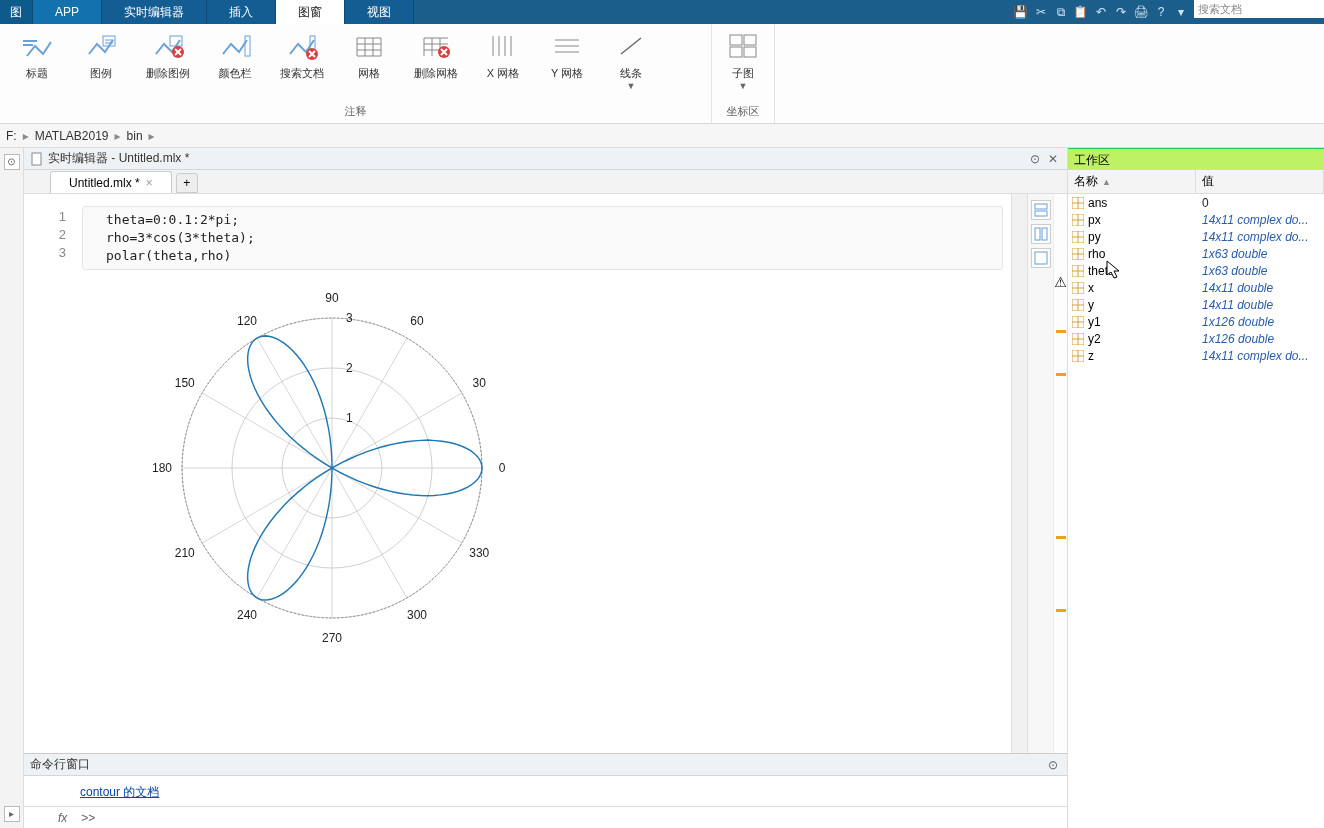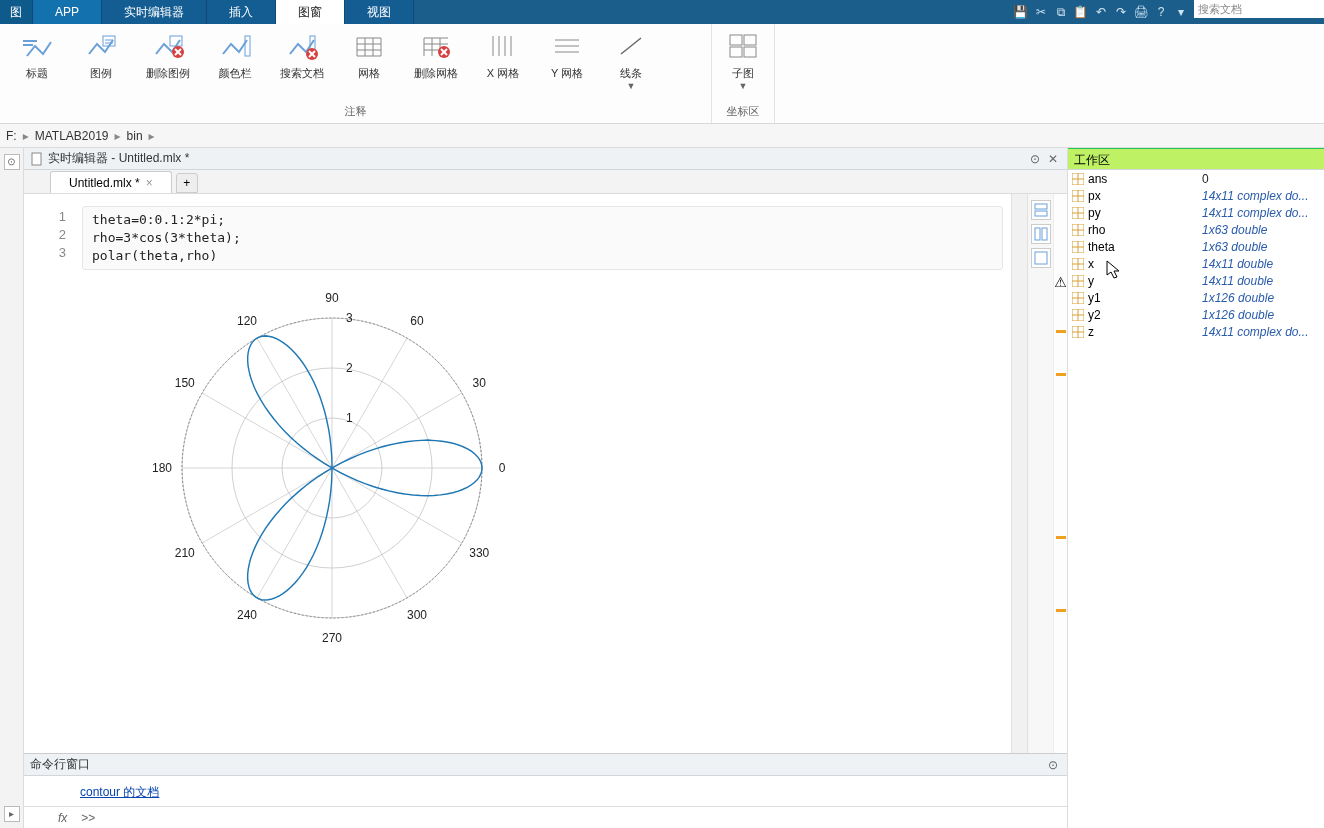--- a/index.html
+++ b/index.html
@@ -44,21 +44,21 @@
   .panel-head .pbtn{width:16px;height:16px;display:flex;align-items:center;justify-content:center;cursor:pointer;color:#666;margin-left:2px;}
 
   .filetabs{height:24px;background:#f3f3f3;border-bottom:1px solid #dcdcdc;display:flex;align-items:flex-end;padding-left:26px;}
   .filetab{height:22px;background:#fff;border:1px solid #ccc;border-bottom:none;padding:0 18px;display:flex;align-items:center;gap:6px;font-size:12px;cursor:pointer;border-radius:3px 3px 0 0;}
   .filetab .x{color:#999;cursor:pointer;}
   .addtab{width:22px;height:20px;background:#eee;border:1px solid #ccc;margin-left:4px;display:flex;align-items:center;justify-content:center;cursor:pointer;border-radius:3px 3px 0 0;}
 
   .editor-body{flex:1;display:flex;overflow:hidden;}
   .lnums{width:50px;background:#fff;text-align:right;padding:14px 8px 0 0;color:#888;font-family:Consolas,monospace;font-size:13px;line-height:18px;}
   .codecol{flex:1;overflow:auto;padding:12px 8px 8px 8px;}
-  .codebox{background:#fafafa;border:1px solid #e6e6e6;border-radius:3px;padding:4px 9px;font-family:Consolas,monospace;font-size:13px;line-height:18px;color:#222;white-space:pre;}
+  .codebox{background:#fafafa;border:1px solid #e6e6e6;border-radius:3px;padding:4px 23px;font-family:Consolas,monospace;font-size:13px;line-height:18px;color:#222;white-space:pre;}
   .polarplot{margin:18px 0 0 60px;}
 
   .vtoolbar{width:26px;background:#f7f7f7;border-left:1px solid #e0e0e0;display:flex;flex-direction:column;align-items:center;padding-top:6px;gap:4px;}
   .vtoolbar .vb{width:20px;height:20px;border:1px solid #ccc;background:#fff;cursor:pointer;display:flex;align-items:center;justify-content:center;font-size:11px;color:#555;}
   .markers{width:14px;background:#fdfdfd;border-left:1px solid #eee;display:flex;flex-direction:column;align-items:center;gap:40px;padding-top:80px;}
   .markers .m{width:10px;height:3px;background:#f0a020;}
 
   
   .cmdwin{border-top:1px solid #ccc;}
   .cmdwin .body{padding:6px 12px 4px 56px;font-size:12px;line-height:20px;}
@@ -381,20 +381,27 @@
       </div>
       <div class="cmdprompt">
           <span class="fx">fx</span>
           <span>&gt;&gt;</span>
         </div>
     </div>
   </div>
 
   <div class="right">
     <div class="ws-head">工作区</div>
+    <div class="ws-hdr">
+      <div class="c c1">
+          <span>名称</span>
+          <span class="sortico">▲</span>
+        </div>
+      <div class="c c2">值</div>
+    </div>
     <div class="ws-table" id="ws-rows">
         <div class="ws-row">
           <div class="c1">
             <span class="varico">
               <svg width="12" height="12">
                 <rect x="0" y="0" width="12" height="12" fill="#fff" stroke="#d8a038"></rect>
                 <line x1="6" y1="0" x2="6" y2="12" stroke="#d8a038"></line>
                 <line x1="0" y1="6" x2="12" y2="6" stroke="#d8a038"></line>
               </svg>
             </span>

